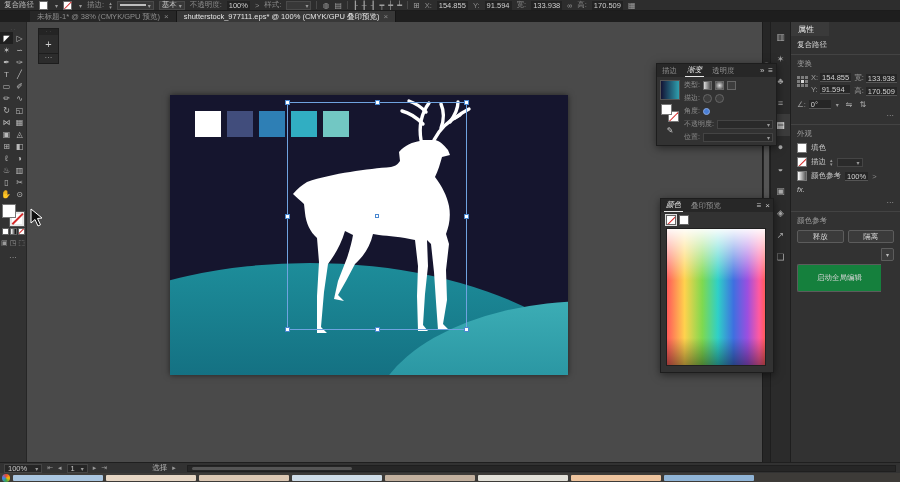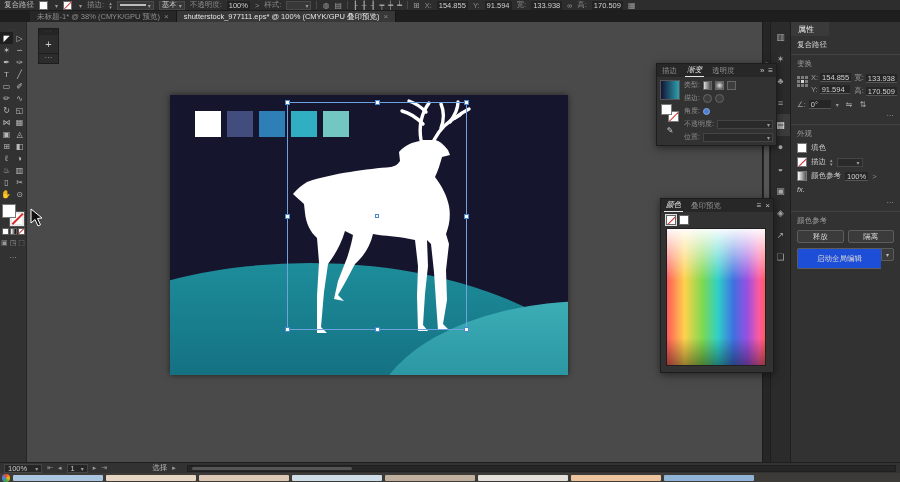--- a/index.html
+++ b/index.html
@@ -128,21 +128,21 @@
   .flip-ic { color:#b0b0b0; font-size:8px; margin-left:4px; }
   .more-dots { text-align:right; color:#9c9c9c; margin-top:2px; }
   .ap-row { display:flex; align-items:center; gap:4px; margin-bottom:4px; }
   .ap-sw { width:10px; height:10px; background:#fff; border:1px solid #777; position:relative; }
   .ap-sw.none-sw { overflow:hidden; }
   .ap-sw.none-sw::after { content:""; position:absolute; left:-2px; top:3.5px; width:170%; height:1.4px; background:#d42a2a; transform:rotate(-45deg); }
   .ap-dd { width:26px; height:9px; background:#2a2a2a; border:1px solid #454545; display:flex; justify-content:flex-end; align-items:center; padding:0 2px; }
   .qa-btns { display:flex; gap:4px; margin-bottom:5px; }
   .qa-btn { flex:1; height:13px; border:1px solid #5c5c5c; border-radius:2px; background:#3b3b3b; color:#d6d6d6; display:flex; align-items:center; justify-content:center; }
   .qa-wide { display:flex; margin-top:2px; }
-  .qa-wide .main { flex:1; height:21px; border:1px solid #5c5c5c; border-right:none; border-radius:2px 0 0 2px; background:#1d4ed8; color:#d6d6d6; display:flex; align-items:center; justify-content:center; }
+  .qa-wide .main { flex:1; height:28px; border:1px solid #5c5c5c; border-right:none; border-radius:2px 0 0 2px; background:#15803d; color:#d6d6d6; display:flex; align-items:center; justify-content:center;margin-top:16px; }
   .qa-wide .dd { width:13px; height:13px; border:1px solid #5c5c5c; border-radius:0 2px 2px 0; background:#3b3b3b; color:#bdbdbd; display:flex; align-items:center; justify-content:center; font-size:6px; }
   .fx { color:#c4c4c4; font-style:italic; }
 
   
   #status-bar { position:absolute; left:0; top:462px; width:900px; height:11px; background:#323232; border-top:1px solid #1f1f1f; display:flex; align-items:center; gap:5px; padding:0 4px; font-size:7.5px; }
   #zoom-box { background:#262626; border:1px solid #454545; height:9px; display:flex; align-items:center; padding:0 3px; gap:6px; }
   .nav-ic { color:#9a9a9a; font-size:7px; }
   #ab-num { background:#262626; border:1px solid #454545; height:9px; display:flex; align-items:center; padding:0 3px; gap:4px; }
   #status-hint { color:#b5b5b5; margin-left:40px; }
   #hscroll { flex:1; height:7px; background:#262626; border:1px solid #1f1f1f; position:relative; margin-left:6px; }

